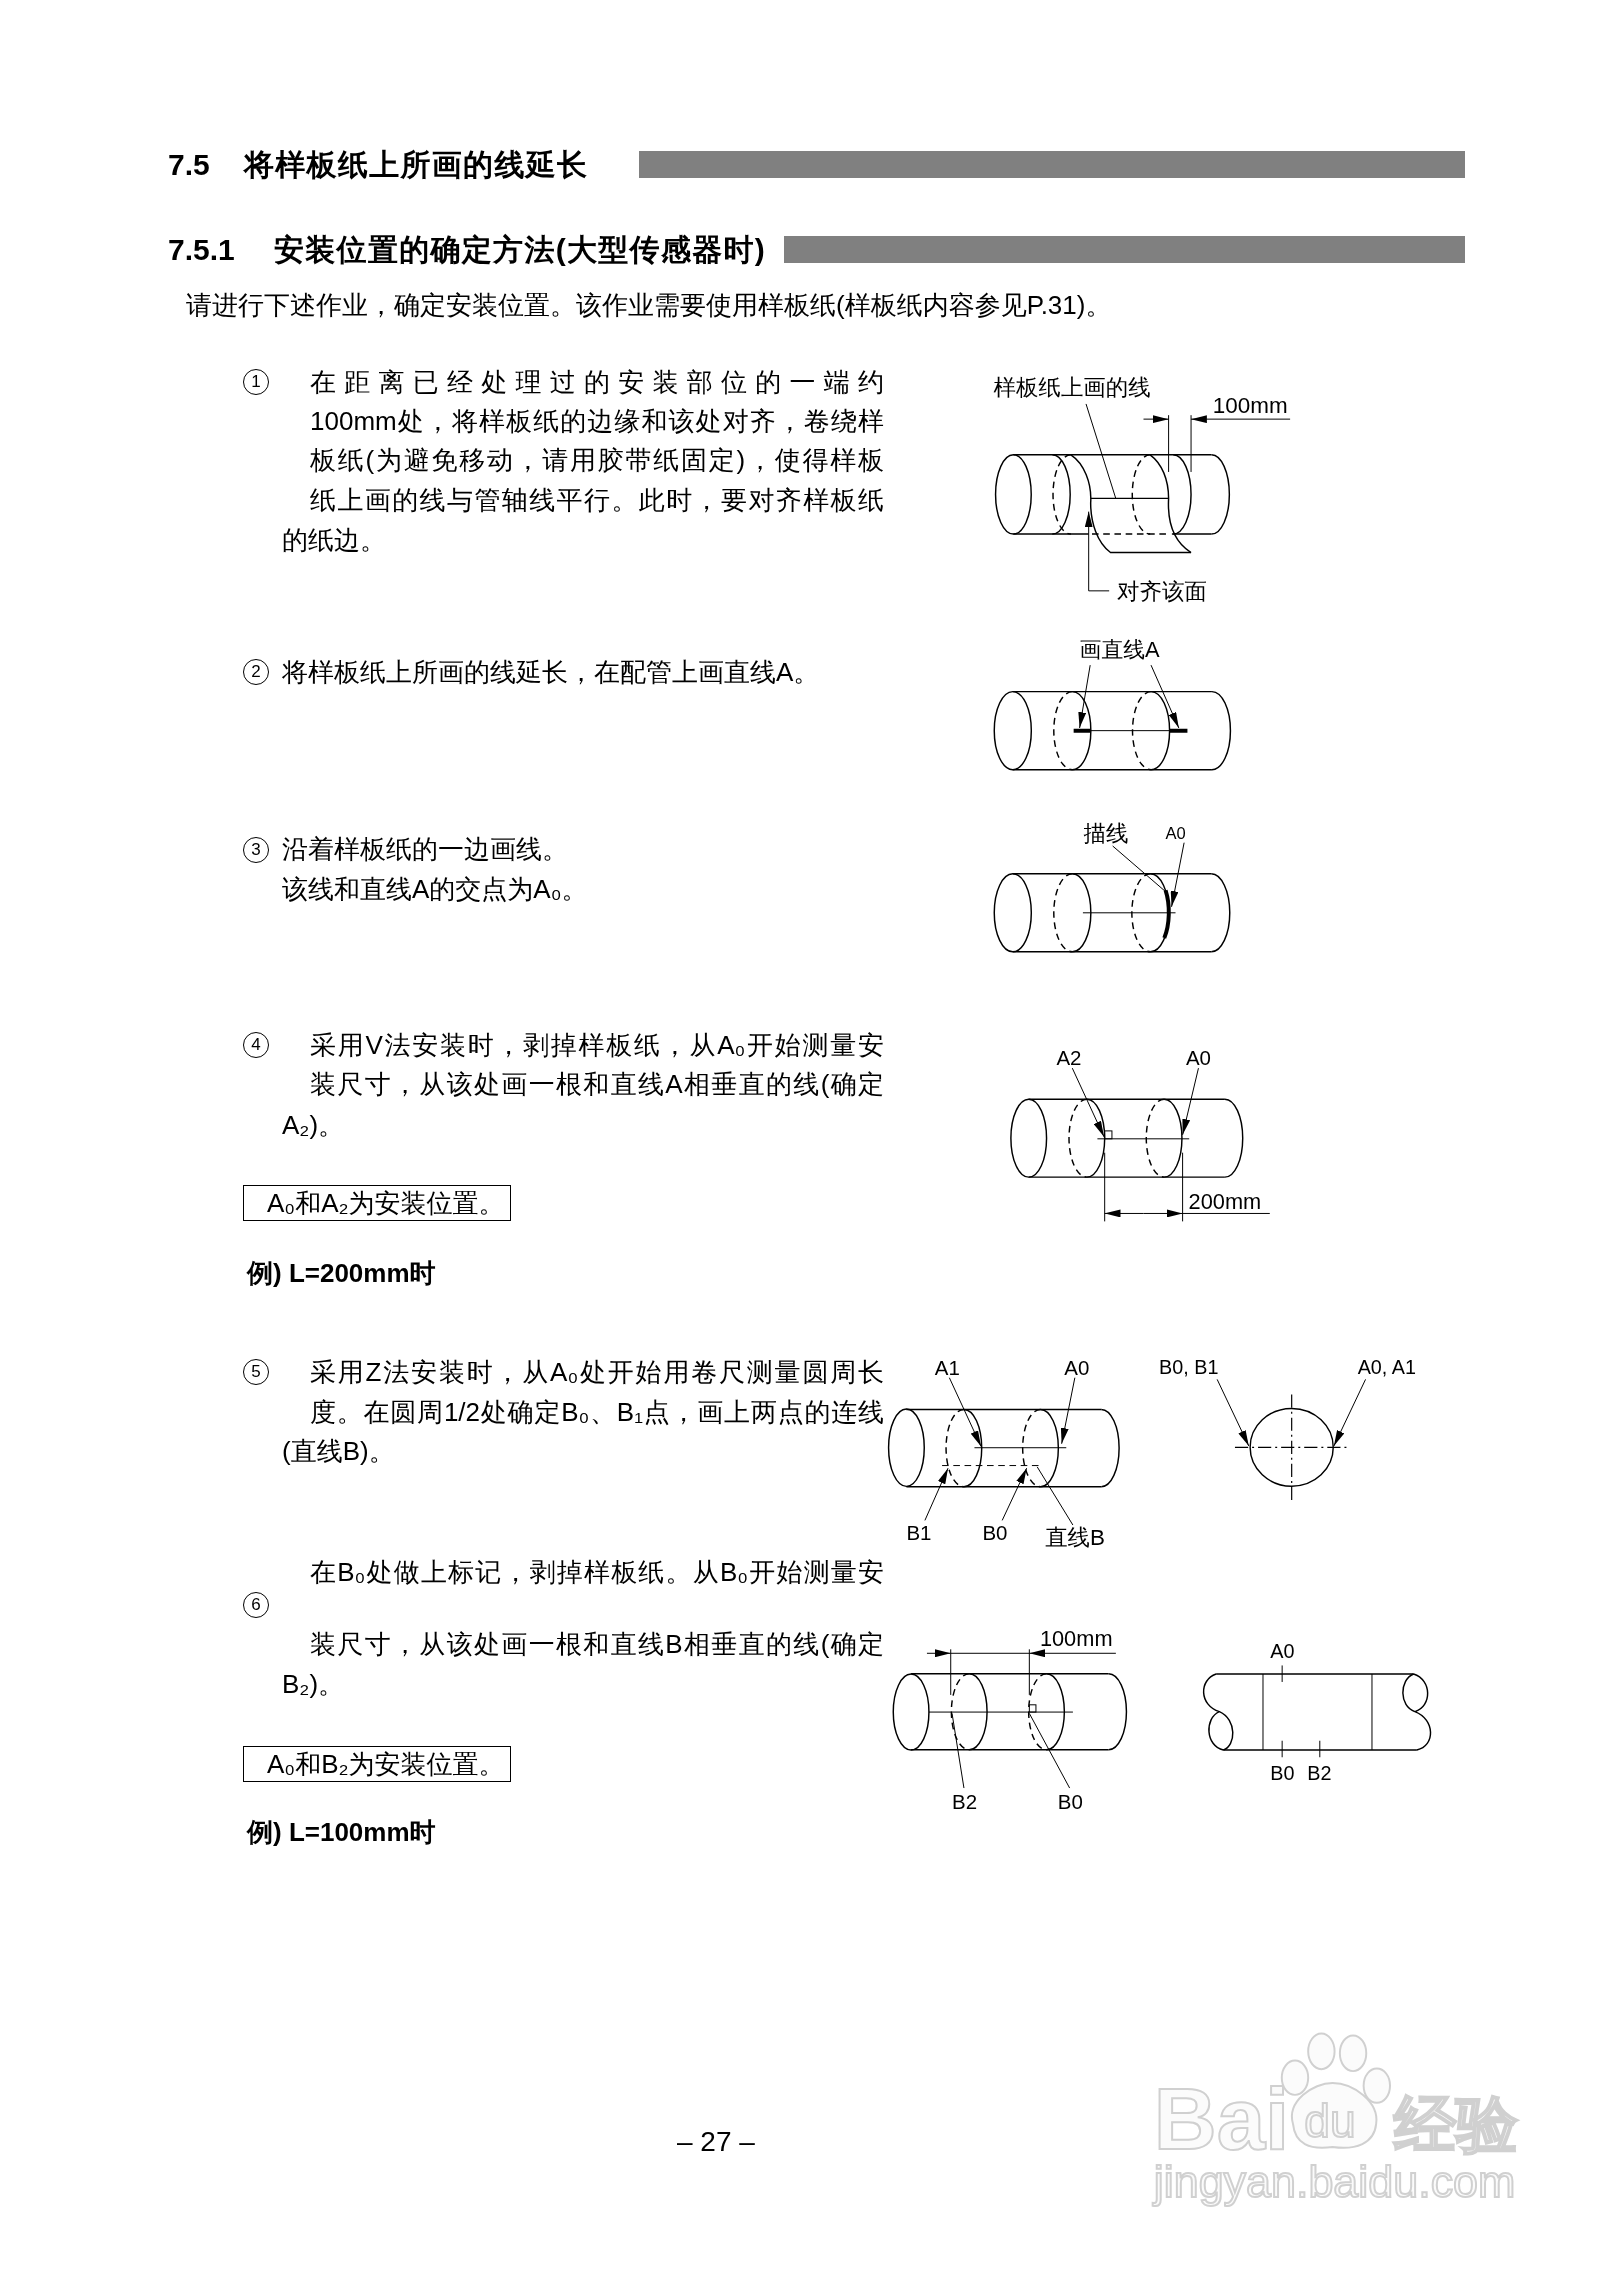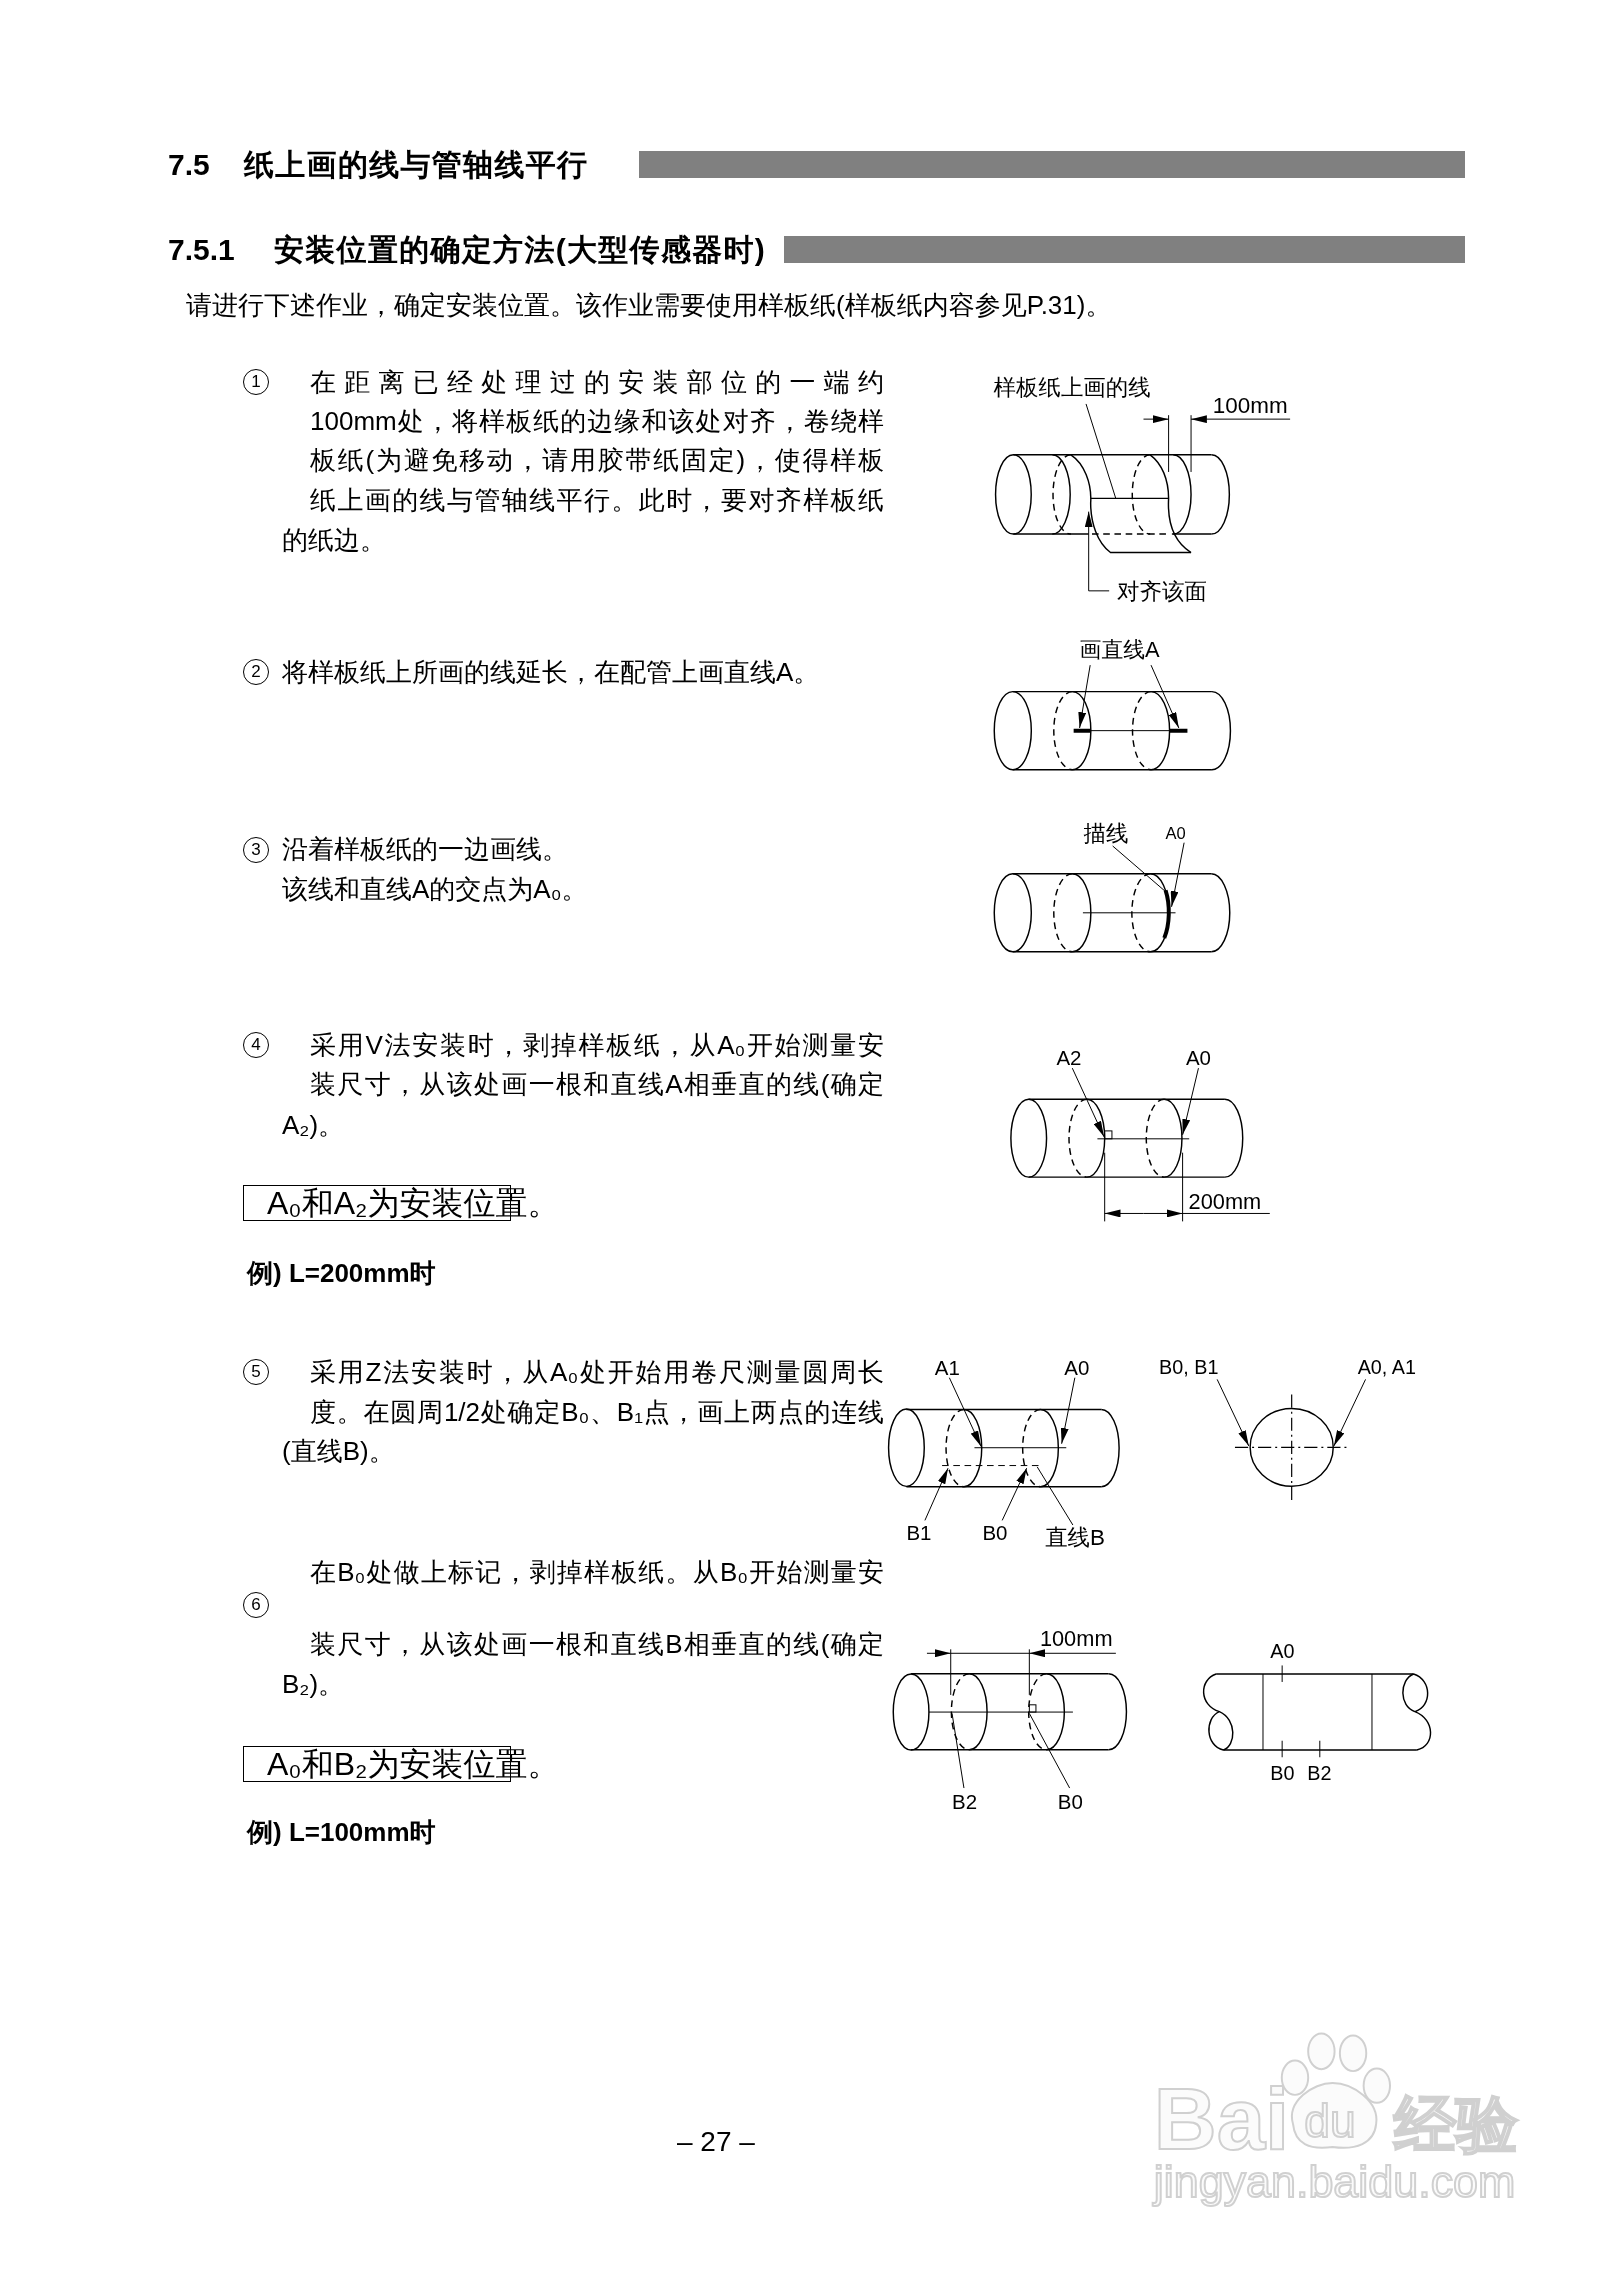--- a/index.html
+++ b/index.html
@@ -20,21 +20,21 @@
   .step-line { left:282px; width:574px; }
   .just { text-align:justify; text-align-last:justify;margin-left:28px; }
   .circ {
     position:absolute; left:243px; width:24px; height:24px; border:1.3px solid #000;
     border-radius:50%; font-size:17px; line-height:24px; text-align:center;
   }
   .notebox {
     position:absolute; left:243px; width:266px; height:34px; border:1.3px solid #000;
   }
   .notebox .note-text {
-    position:absolute; left:23px; top:0; font-size:32px; line-height:34px; white-space:nowrap;
+    position:absolute; left:23px; top:0; font-size:26px; line-height:34px; white-space:nowrap;
   }
   .example { font-weight:bold; left:247px;margin-top:20px; }
   .pagenum {
     position:absolute; left:677px; width:265px; top:2125px; text-align:left;
     font-size:28px; line-height:33px;
   }
   svg.dg, svg.wm { position:absolute; overflow:visible; }
   .dg path, .dg ellipse, .dg rect, .dg line {
     fill:none; stroke:#000; stroke-width:2.2;
   }
@@ -52,21 +52,21 @@
 <svg width="0" height="0" style="position:absolute">
   <defs>
     <marker id="ah" markerUnits="userSpaceOnUse" markerWidth="24" markerHeight="12" viewBox="0 0 24 12" refX="24" refY="6" orient="auto">
       <path d="M0,0 L24,6 L0,12 z" fill="#000" stroke="none"></path>
     </marker>
   </defs>
 </svg>
 
 <header>
   <div class="h-num" style="left:168px;top:146px">7.5</div>
-  <div class="h-title" style="left:244px;top:146px">纸上画的线与管轴线平行</div>
+  <div class="h-title" style="left:244px;top:146px">将样板纸上所画的线延长</div>
   <div class="bar" style="left:639px;top:151px;width:826px;height:26.5px"></div>
 </header>
 <header>
   <div class="h-num" style="left:168px;top:231px">7.5.1</div>
   <div class="h-title" style="left:274px;top:231px">安装位置的确定方法(大型传感器时)</div>
   <div class="bar" style="left:784px;top:236px;width:681px;height:26.5px"></div>
 </header>
 <p class="txt" style="left:186px;top:289px;margin:0">请进行下述作业，确定安装位置。该作业需要使用样板纸(样板纸内容参见P.31)。</p>
 
 <section>

